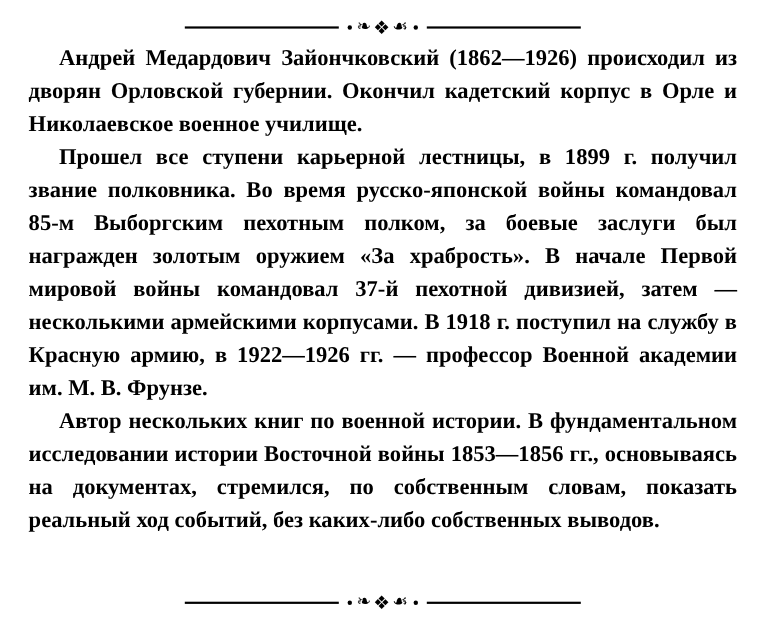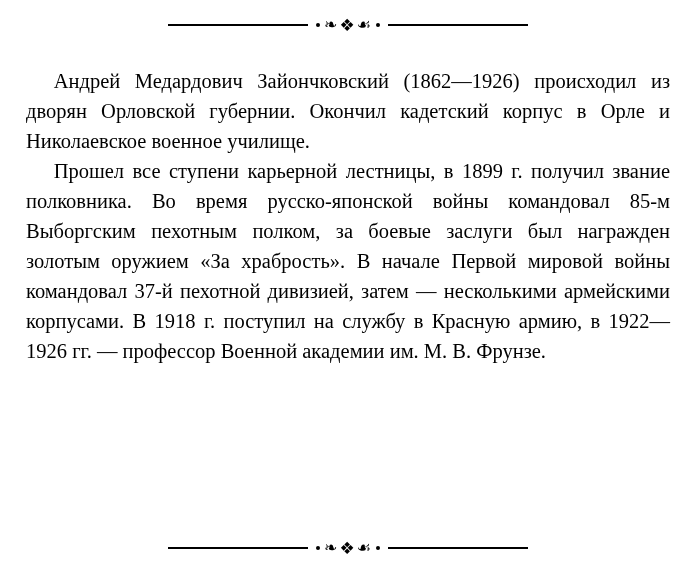--- a/index.html
+++ b/index.html
@@ -54,27 +54,27 @@
     background: #000;
     border-radius: 50%;
     margin: 0 4px;
     display: inline-block;
   }
   .orn-glyph { font-size: 16px; }
   .orn-glyph.mid { font-size: 17px; margin: 0 1px; }
 
   .body-text {
     flex: 0 0 auto;
-    margin-top: 28px;
     padding: 0 12px;
     font-size: 20.5px;
     line-height: 1.465;
     text-align: justify;
     text-justify: inter-word;
     hyphens: manual;
+    font-weight: bold;
   }
   .body-text p {
     margin: 0;
     text-indent: 1.35em;
   }
 </style>
 </head>
 <body>
 
 <div class="page">
@@ -87,20 +87,21 @@
       <span class="orn-glyph mid">❖</span>
       <span class="orn-glyph">☙</span>
       <span class="orn-dot"></span>
     </div>
     <div class="orn-rule right"></div>
   </div>
 
   <div class="body-text">
     <p>Андрей Медардович Зайончковский (1862—1926) происходил из дворян Орловской губернии. Окончил кадетский корпус в Орле и Николаевское военное училище.</p>
     <p>Прошел все ступени карьерной лестницы, в 1899 г. получил звание полковника. Во время русско-японской войны командовал 85-м Выборгским пехотным полком, за боевые заслуги был награжден золотым оружием «За храбрость». В начале Первой мировой войны командовал 37-й пехотной дивизией, затем — несколькими армейскими корпусами. В 1918 г. поступил на службу в Красную армию, в 1922—1926 гг. — профессор Военной академии им. М. В. Фрунзе.</p>
+    <p>Автор нескольких книг по военной истории. В фундаментальном исследовании истории Восточной войны 1853—1856 гг., основываясь на документах, стремился, по собственным словам, показать реальный ход событий, без каких-либо собственных выводов.</p>
   </div>
 
   <div class="ornament orn-bottom">
     <div class="orn-rule left"></div>
     <div class="orn-center">
       <span class="orn-dot"></span>
       <span class="orn-glyph">❧</span>
       <span class="orn-glyph mid">❖</span>
       <span class="orn-glyph">☙</span>
       <span class="orn-dot"></span>

